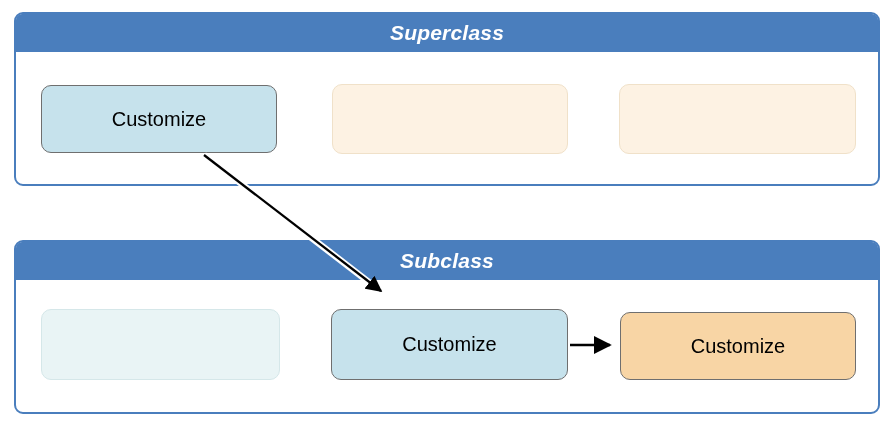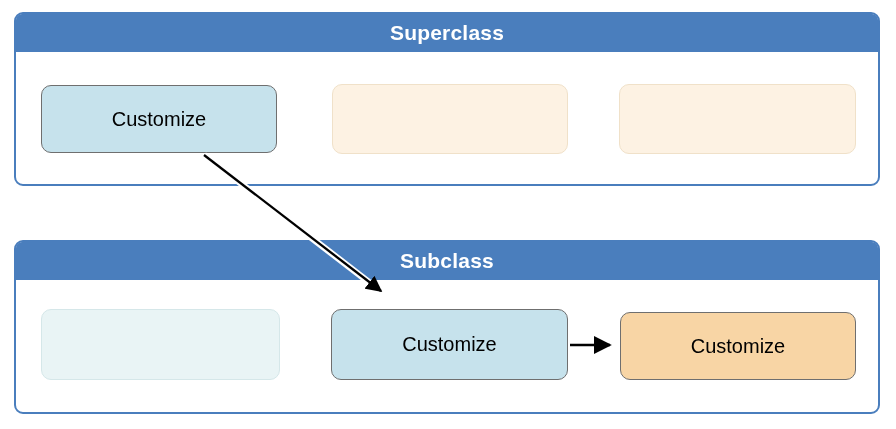--- a/index.html
+++ b/index.html
@@ -32,20 +32,21 @@
     border-radius: 6px 6px 0 0;
     display: flex;
     align-items: center;
     justify-content: center;
   }
   .panel-title {
     color: #ffffff;
     font-size: 21px;
     font-weight: bold;
     letter-spacing: 0.2px;
+    font-style: italic;
   }
   .box {
     position: absolute;
     display: flex;
     align-items: center;
     justify-content: center;
     border-radius: 10px;
     font-size: 20px;
     color: #000000;
     box-sizing: border-box;

